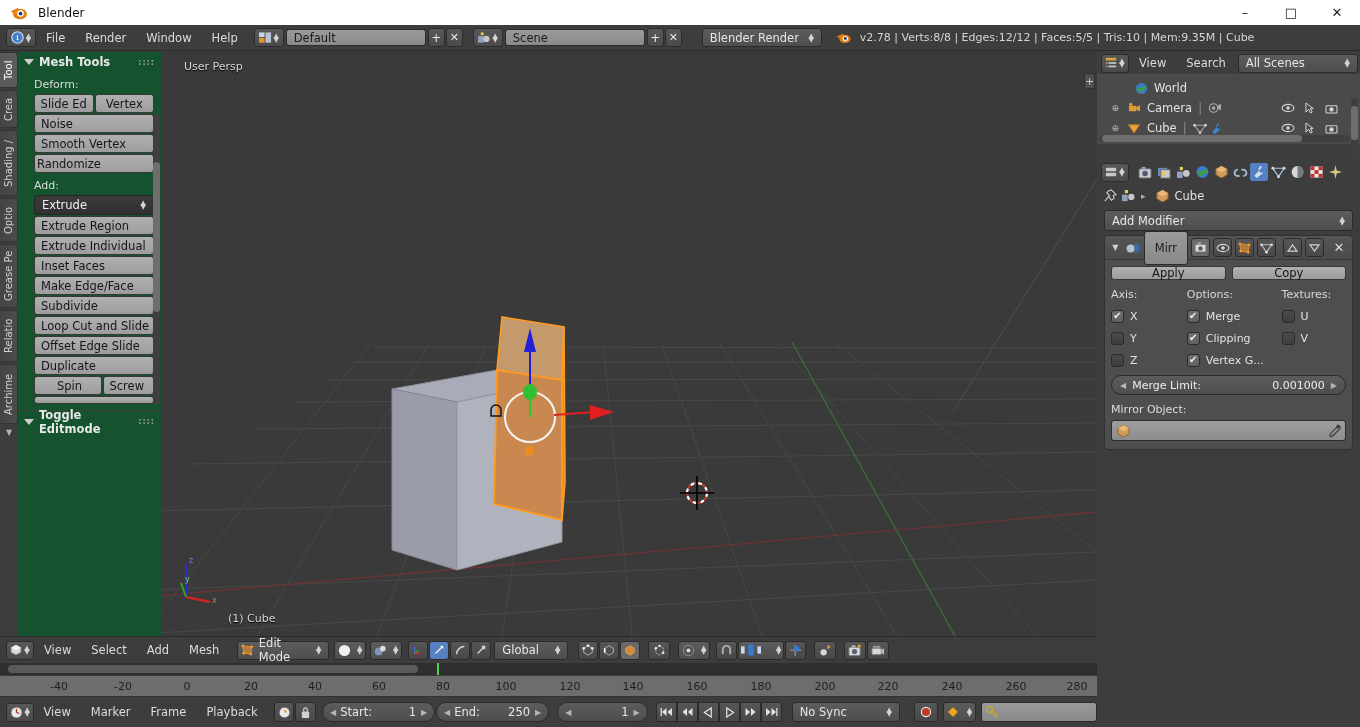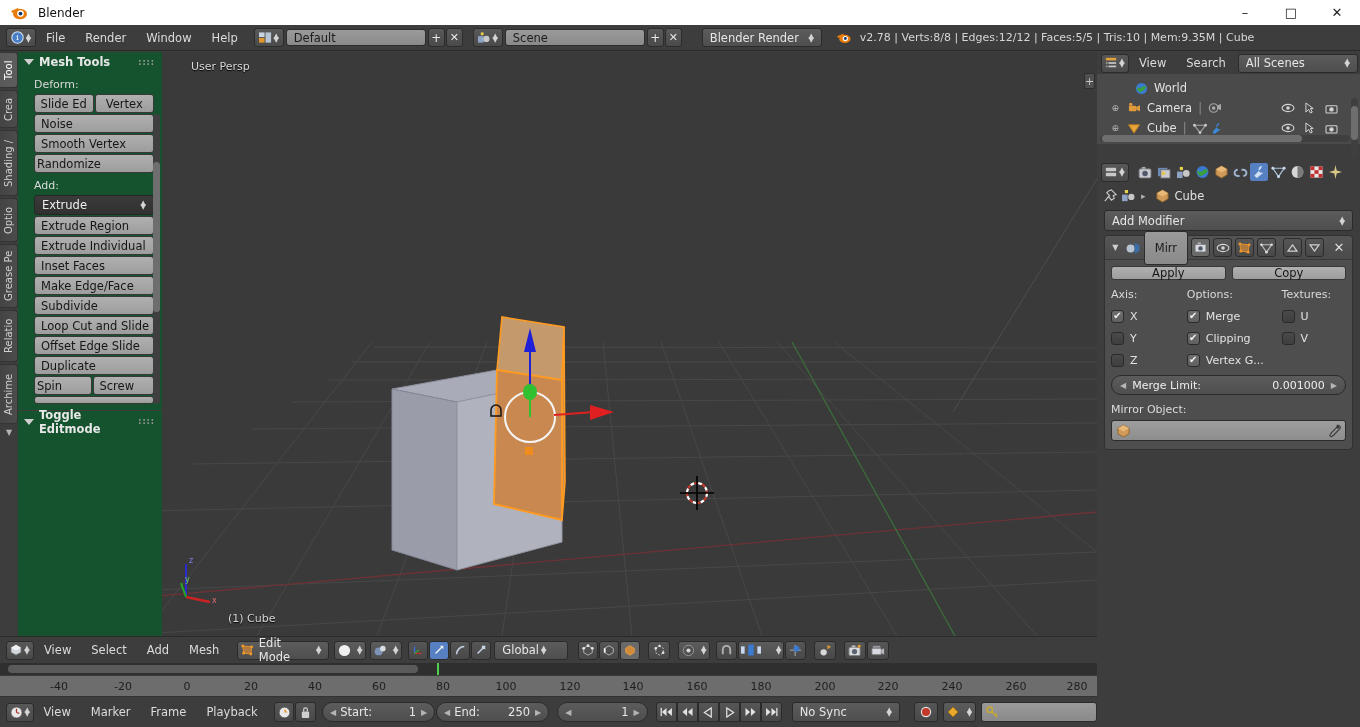--- a/index.html
+++ b/index.html
@@ -293,21 +293,21 @@
       </div>
       <div class="tool-btn btn-grey" style="justify-content:flex-start;padding-left:6px;">Extrude Region</div>
       <div class="tool-btn btn-grey" style="justify-content:flex-start;padding-left:6px;">Extrude Individual</div>
       <div class="tool-btn btn-grey" style="justify-content:flex-start;padding-left:6px;">Inset Faces</div>
       <div class="tool-btn btn-grey" style="justify-content:flex-start;padding-left:6px;">Make Edge/Face</div>
       <div class="tool-btn btn-grey" style="justify-content:flex-start;padding-left:6px;">Subdivide</div>
       <div class="tool-btn btn-grey" style="justify-content:flex-start;padding-left:6px;">Loop Cut and Slide</div>
       <div class="tool-btn btn-grey" style="justify-content:flex-start;padding-left:6px;">Offset Edge Slide</div>
       <div class="tool-btn btn-grey" style="justify-content:flex-start;padding-left:6px;">Duplicate</div>
       <div class="tool-row">
-        <div class="btn-grey" style="justify-content:flex-start;padding-left:2px;">Spin</div>
+        <div class="btn-grey" style="justify-content:flex-start;padding-left:22px;">Spin</div>
         <div class="btn-grey" style="justify-content:flex-start;padding-left:6px;">Screw</div>
       </div>
       <div class="tool-btn btn-grey" style="height:8px;"></div>
 
       <div class="tpscroll">
           <i></i>
         </div>
 
       <div class="panel-head" style="margin-top:6px;border-top:1px solid #3d3d3d;padding-top:2px;">
         <span class="tri"></span>
@@ -388,21 +388,21 @@
       <g>
         <line x1="24" y1="545" x2="24" y2="512" stroke="#2b2bd0" stroke-width="2"></line>
         <line x1="24" y1="545" x2="48" y2="550" stroke="#cc2222" stroke-width="2.4"></line>
         <line x1="24" y1="545" x2="19" y2="531" stroke="#22aa22" stroke-width="2"></line>
         <text x="27" y="511" font-size="8" fill="#7c7cf0" font-family="DejaVu Sans,sans-serif">z</text>
         <text x="50" y="551" font-size="8" fill="#e07070" font-family="DejaVu Sans,sans-serif">x</text>
         <text x="23" y="530" font-size="8" fill="#70d070" font-family="DejaVu Sans,sans-serif">y</text>
       </g>
     </svg>
 
-    <div class="vp-text" style="left:29px;top:8px;text-align:right;">User Persp</div>
+    <div class="vp-text" style="left:22px;top:8px;text-align:right;">User Persp</div>
     <div class="vp-text" style="left:66px;top:560px;">(1) Cube</div>
     <div class="vp-plus">+</div>
   </div>
 
   <div class="vp-header">
     <div class="ic-box" style="width:28px;height:19px;margin-left:6px;">
       <svg width="12" height="12" viewBox="0 0 14 14">
           <polygon points="7,1 13,4.5 13,10 7,13 1,10 1,4.5" fill="#d3d6dd" stroke="#5a5a5a"></polygon>
           <polygon points="7,1 13,4.5 7,7.6 1,4.5" fill="#f0f2f6"></polygon>
         </svg>
@@ -472,21 +472,21 @@
             <path d="M3 12 A9 9 0 0 1 12 3" stroke="#c8d4e4" stroke-width="1.8" fill="none"></path>
           </svg>
       </div>
       <div class="btn-dark" style="width:20px;height:19px;">
         <svg width="12" height="12" viewBox="0 0 14 14">
             <line x1="3" y1="11" x2="10" y2="4" stroke="#c8d4e4" stroke-width="1.6"></line>
             <rect x="8" y="2" width="4" height="4" fill="#c8d4e4"></rect>
           </svg>
       </div>
     </div>
-    <div class="dark-field" style="width:74px;margin-left:3px;">
+    <div class="dark-field" style="width:74px;margin-left:3px;justify-content:space-between;">
       <span>Global</span>
       <span class="spin">
           <span>▲</span>
           <span>▼</span>
         </span>
     </div>
 
     <div style="display:flex;margin-left:10px;gap:1px;">
       <div class="btn-dark" style="width:20px;height:19px;">
         <svg width="12" height="12" viewBox="0 0 14 14">

